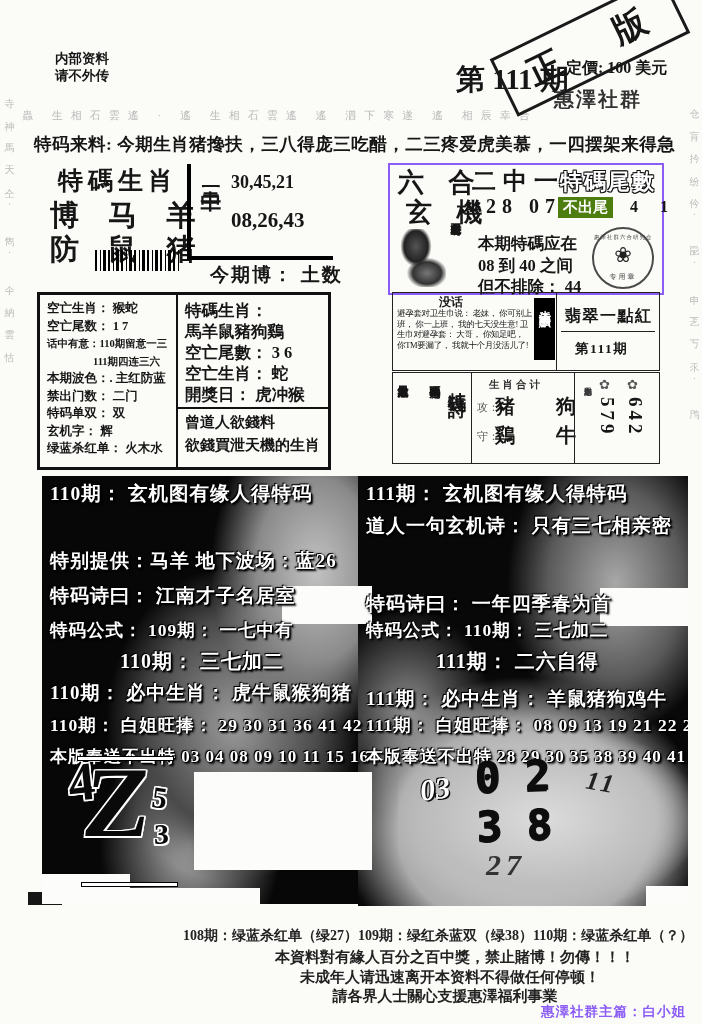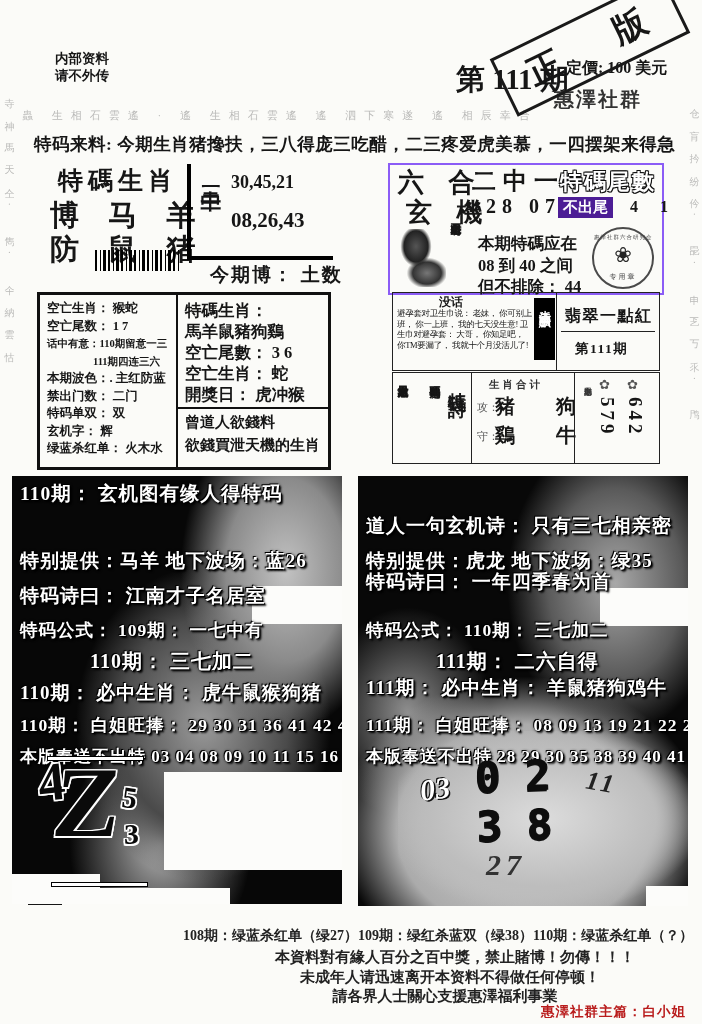--- a/index.html
+++ b/index.html
@@ -67,21 +67,21 @@
   <div class="abs" style="left:388px;top:163px;width:272px;height:128px;border:2px solid #8b5cf6;">
     <div class="abs xb nw" style="left:8px;top:0px;font-size:26px;letter-spacing:9px;">六 合</div>
     <div class="abs xb nw" style="left:16px;top:30px;font-size:26px;letter-spacing:9px;">玄 機</div>
     <div class="abs" style="left:6px;top:64px;width:50px;height:58px;
                 background:radial-gradient(20px 26px at 40% 30%,#555 0%,#222 60%,rgba(0,0,0,0) 78%),radial-gradient(26px 20px at 62% 76%,#777 0%,#333 55%,rgba(0,0,0,0) 78%);"></div>
     <div class="abs vert xb" style="left:58px;top:50px;height:76px;font-size:11px;">跟著出击正是时</div>
 
     <div class="abs xb nw" style="left:82px;top:0px;font-size:24px;letter-spacing:7px;">二中一</div>
     <div class="abs xb nw outl" style="left:170px;top:2px;font-size:22px;letter-spacing:2px;">特碼尾數</div>
     <div class="abs b nw" style="left:96px;top:30px;font-size:20px;letter-spacing:6px;">28 07</div>
-    <div class="abs xb nw" style="left:168px;top:32px;background:#4c1d95;color:#fff;font-size:15px;padding:1px 5px;">不出尾</div>
+    <div class="abs xb nw" style="left:168px;top:32px;background:#4d7c0f;color:#fff;font-size:15px;padding:1px 5px;">不出尾</div>
     <div class="abs b nw" style="left:240px;top:33px;font-size:16px;letter-spacing:9px;">4 1</div>
 
     <div class="abs xb nw" style="left:88px;top:68px;font-size:16.5px;">本期特碼应在</div>
     <div class="abs xb nw" style="left:88px;top:90px;font-size:16.5px;">08 到 40 之间</div>
     <div class="abs xb nw" style="left:88px;top:111px;font-size:16.5px;">但不排除： 44</div>
 
     <div class="abs seal" style="left:202px;top:62px;width:58px;height:58px;">
       <div class="abs nw" style="left:0;top:5px;width:58px;text-align:center;font-size:5.5px;letter-spacing:1px;">惠泽社群六合研究会</div>
       <div class="abs" style="left:0;top:14px;width:58px;text-align:center;font-size:21px;color:#222;">❀</div>
       <div class="abs nw" style="left:0;top:43px;width:58px;text-align:center;font-size:7px;letter-spacing:2px;">专用章</div>
@@ -144,21 +144,21 @@
     <div class="abs xb nw" style="left:102px;top:49px;font-size:20px;letter-spacing:18px;">鷄 牛</div>
 
     <div class="abs" style="left:181px;top:0;height:90px;border-left:1.5px solid #222;"></div>
     <div class="abs vert" style="left:188px;top:8px;height:72px;font-size:8px;color:#333;">今期必出尾数</div>
     <div class="abs" style="left:206px;top:4px;font-size:13px;color:#555;">✿</div>
     <div class="abs" style="left:234px;top:4px;font-size:13px;color:#555;">✿</div>
     <div class="abs vert b" style="left:203px;top:24px;height:60px;font-size:19px;letter-spacing:4px;">579</div>
     <div class="abs vert b" style="left:231px;top:24px;height:60px;font-size:19px;letter-spacing:4px;">642</div>
   </div>
 
-  <div class="panel" style="left:12px;top:476px;width:330px;height:428px;
+  <div class="panel" style="left:42px;top:476px;width:330px;height:428px;
               background:radial-gradient(150px 230px at 83% 22%,#c2c2c2 0%,#8a8a8a 40%,rgba(20,20,20,0) 70%),
                          radial-gradient(170px 210px at 58% 58%,#9a9a9a 0%,#4a4a4a 50%,rgba(0,0,0,0) 75%),
                          radial-gradient(130px 170px at 45% 86%,#b5b5b5 0%,rgba(0,0,0,0) 70%),#070707;">
     <div class="pl" style="top:4px;font-size:19.5px;">110期： 玄机图有缘人得特码</div>
     <div class="pl" style="top:72px;">特别提供：马羊 地下波场：蓝26</div>
     <div class="pl" style="top:107px;">特码诗曰： 江南才子名居室</div>
     <div class="pl" style="top:142px;font-size:17.5px;">特码公式： 109期： 一七中有</div>
     <div class="pl" style="top:172px;left:78px;font-size:20px;">110期： 三七加二</div>
     <div class="pl" style="top:204px;">110期： 必中生肖： 虎牛鼠猴狗猪</div>
     <div class="pl" style="top:237px;font-size:17.5px;">110期： 白姐旺捧： 29 30 31 36 41 42 43</div>
@@ -176,26 +176,26 @@
       <div class="wout" style="left:82px;top:22px;font-size:30px;transform:rotate(8deg);">5</div>
       <div class="wout" style="left:84px;top:58px;font-size:30px;">3</div>
       <div class="abs" style="left:12px;top:124px;width:95px;height:3px;background:#fff;box-shadow:0 0 0 1px #000;"></div>
     </div>
   </div>
 
   <div class="panel" style="left:358px;top:476px;width:330px;height:430px;
               background:radial-gradient(150px 210px at 78% 25%,#a8a8a8 0%,#5a5a5a 45%,rgba(0,0,0,0) 72%),
                          radial-gradient(230px 190px at 50% 82%,#d8d8d8 0%,#ababab 55%,rgba(0,0,0,0) 80%),
                          radial-gradient(120px 150px at 15% 55%,#8f8f8f 0%,rgba(0,0,0,0) 70%),#080808;">
+    <div class="pl" style="top:4px;font-size:19.5px;">111期： 玄机图有缘人得特码</div>
     <div class="pl" style="top:37px;">道人一句玄机诗： 只有三七相亲密</div>
-    <div class="pl" style="top:72px;">特别提供：虎龙 地下波场：绿35</div>
-    <div class="pl" style="top:93px;">特码诗曰： 一年四季春为首</div>
+    <div class="pl" style="top:115px;">特码诗曰： 一年四季春为首</div>
     <div class="pl" style="top:142px;font-size:17.5px;">特码公式： 110期： 三七加二</div>
     <div class="pl" style="top:172px;left:78px;font-size:20px;">111期： 二六自得</div>
-    <div class="pl" style="top:199px;">111期： 必中生肖： 羊鼠猪狗鸡牛</div>
+    <div class="pl" style="top:210px;">111期： 必中生肖： 羊鼠猪狗鸡牛</div>
     <div class="pl" style="top:237px;font-size:17.5px;">111期： 白姐旺捧： 08 09 13 19 21 22 24</div>
     <div class="pl" style="top:269px;font-size:17px;">本版奉送不出特 28 29 30 35 38 39 40 41</div>
 
     <div class="wbox" style="left:242px;top:112px;width:88px;height:38px;"></div>
     <div class="wbox" style="left:288px;top:410px;width:42px;height:20px;"></div>
 
     <div class="abs" style="left:40px;top:255px;width:290px;height:175px;border-radius:24px;z-index:0;
                 background:radial-gradient(ellipse at 50% 50%,#dcdcdc 0%,#bdbdbd 55%,rgba(120,120,120,0) 78%);"></div>
 
     <div class="abs nw" style="left:62px;top:296px;z-index:3;font-size:30px;font-style:italic;font-weight:700;color:#fff;
@@ -215,15 +215,15 @@
     <div class="abs nw" style="left:128px;top:372px;z-index:3;font-size:30px;font-style:italic;font-weight:600;color:#333;
                 letter-spacing:5px;">27</div>
   </div>
 
   <div class="abs" style="left:28px;top:892px;width:34px;height:13px;background:#161616;"></div>
 
   <div class="footline" style="left:183px;top:927px;font-size:14px;">108期：绿蓝杀红单（绿27）109期：绿红杀蓝双（绿38）110期：绿蓝杀红单（？）</div>
   <div class="footline" style="left:455px;top:948px;transform:translateX(-50%);font-size:15px;">本資料對有緣人百分之百中獎，禁止賭博！勿傳！！！</div>
   <div class="footline" style="left:450px;top:968px;transform:translateX(-50%);font-size:15px;">未成年人请迅速离开本资料不得做任何停顿！</div>
   <div class="footline" style="left:445px;top:987px;transform:translateX(-50%);font-size:15px;">請各界人士關心支援惠澤福利事業</div>
-  <div class="footline" style="right:16px;top:1003px;font-size:13.5px;color:#b91c1c;letter-spacing:1px;">惠澤社群主篇：白小姐</div>
+  <div class="footline" style="right:16px;top:1003px;font-size:13.5px;color:#8b5cf6;letter-spacing:1px;">惠澤社群主篇：白小姐</div>
 
 </div>
 
 </body></html>

